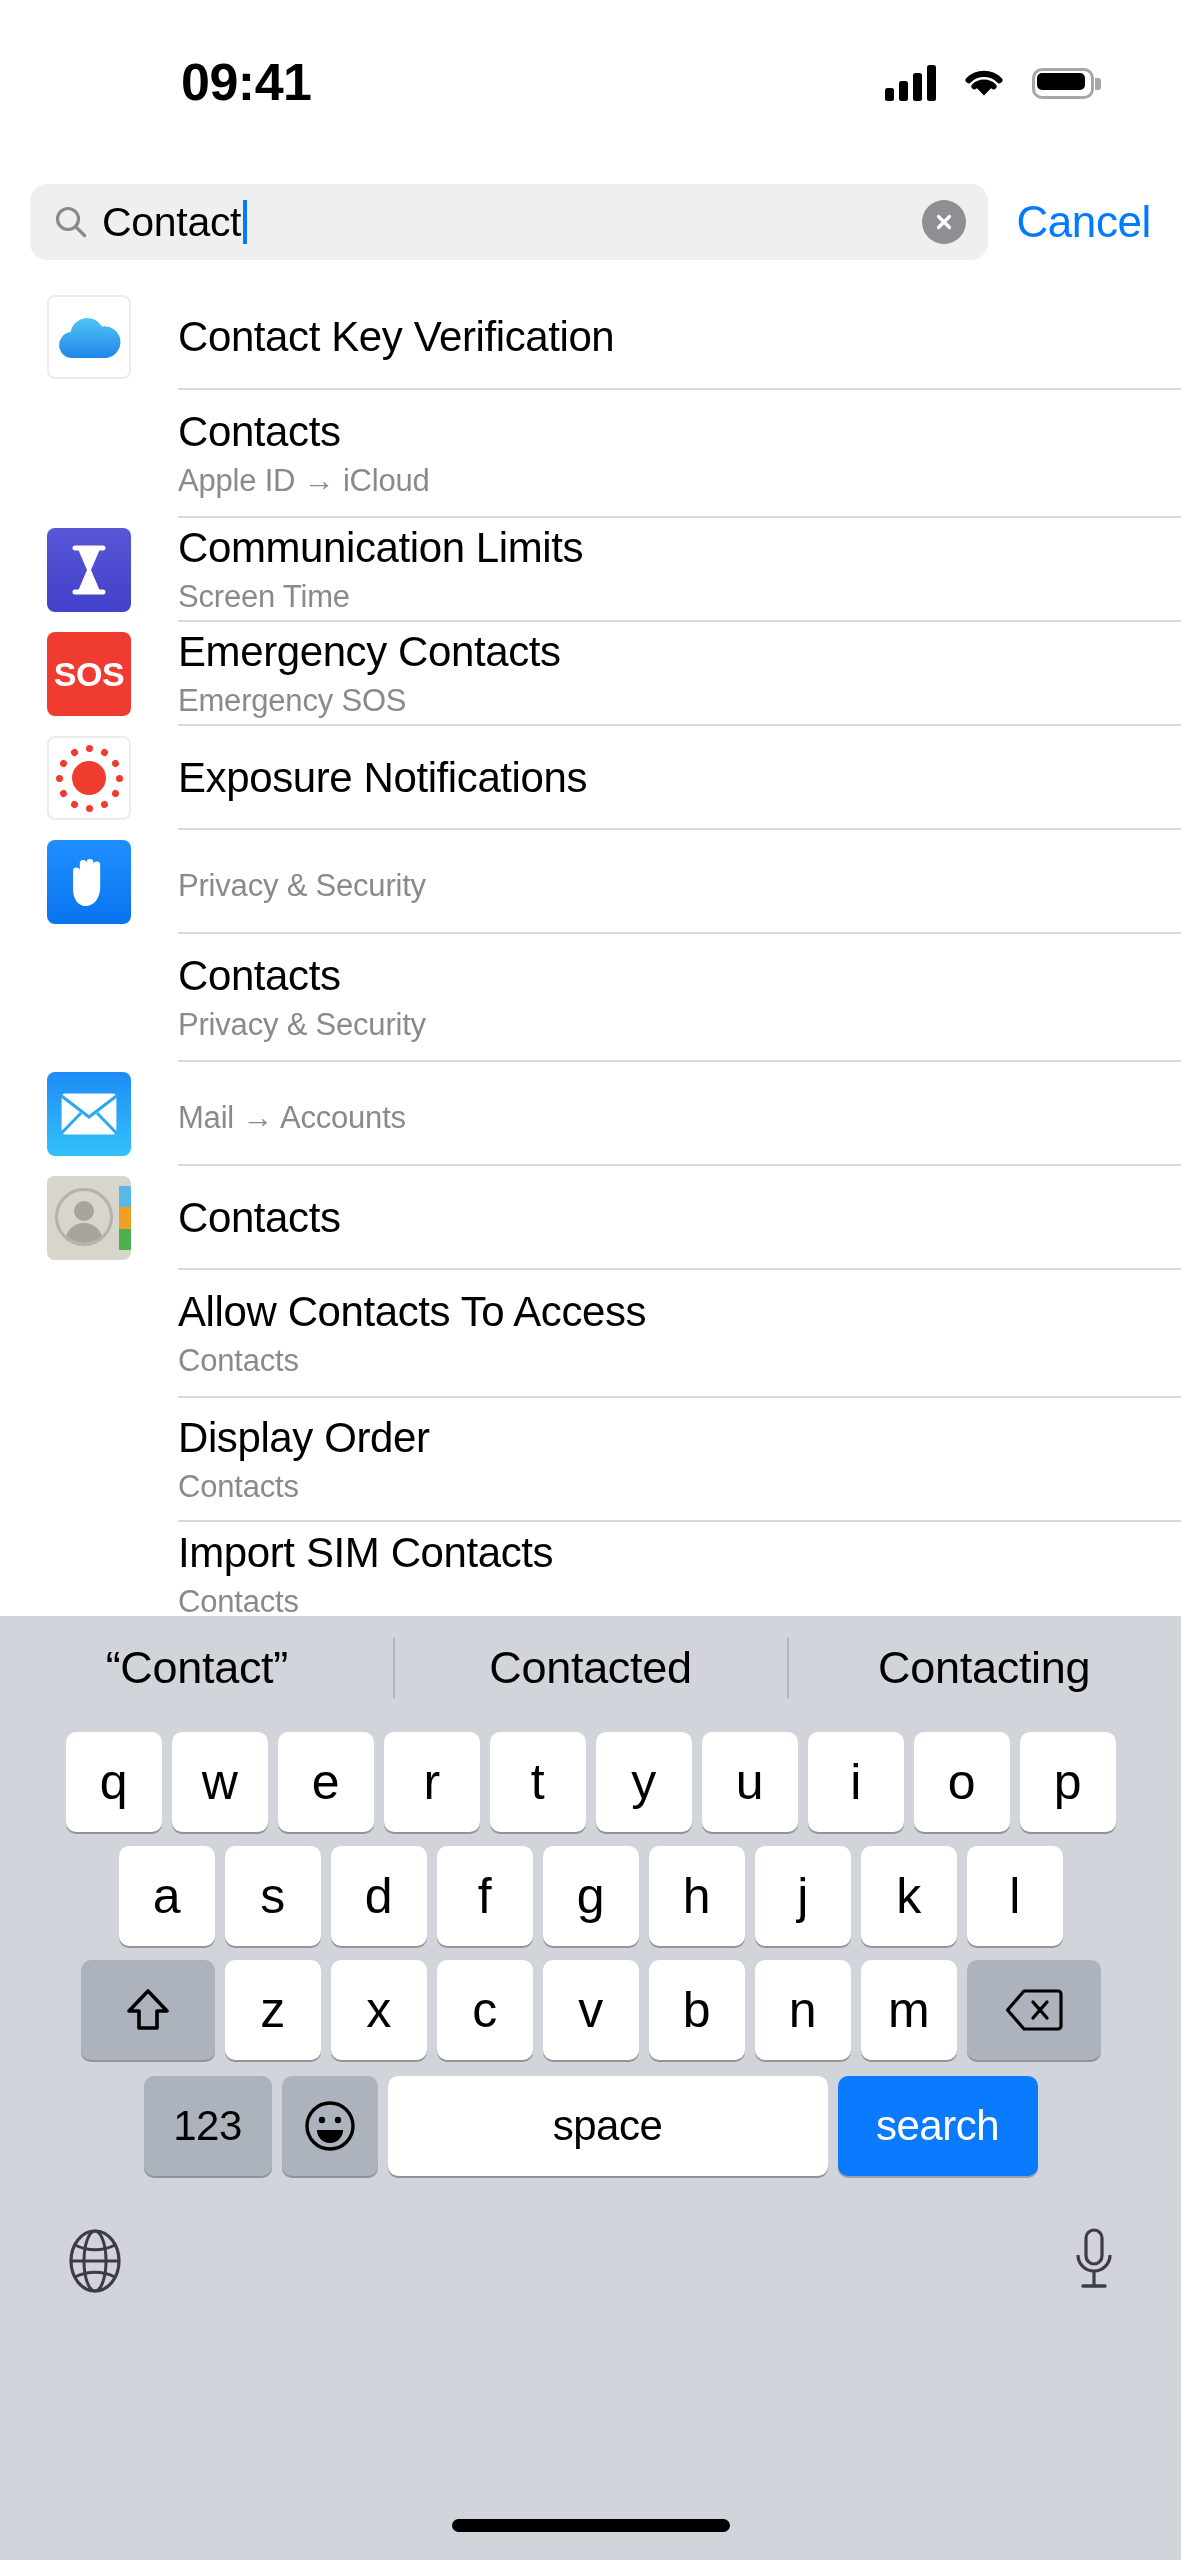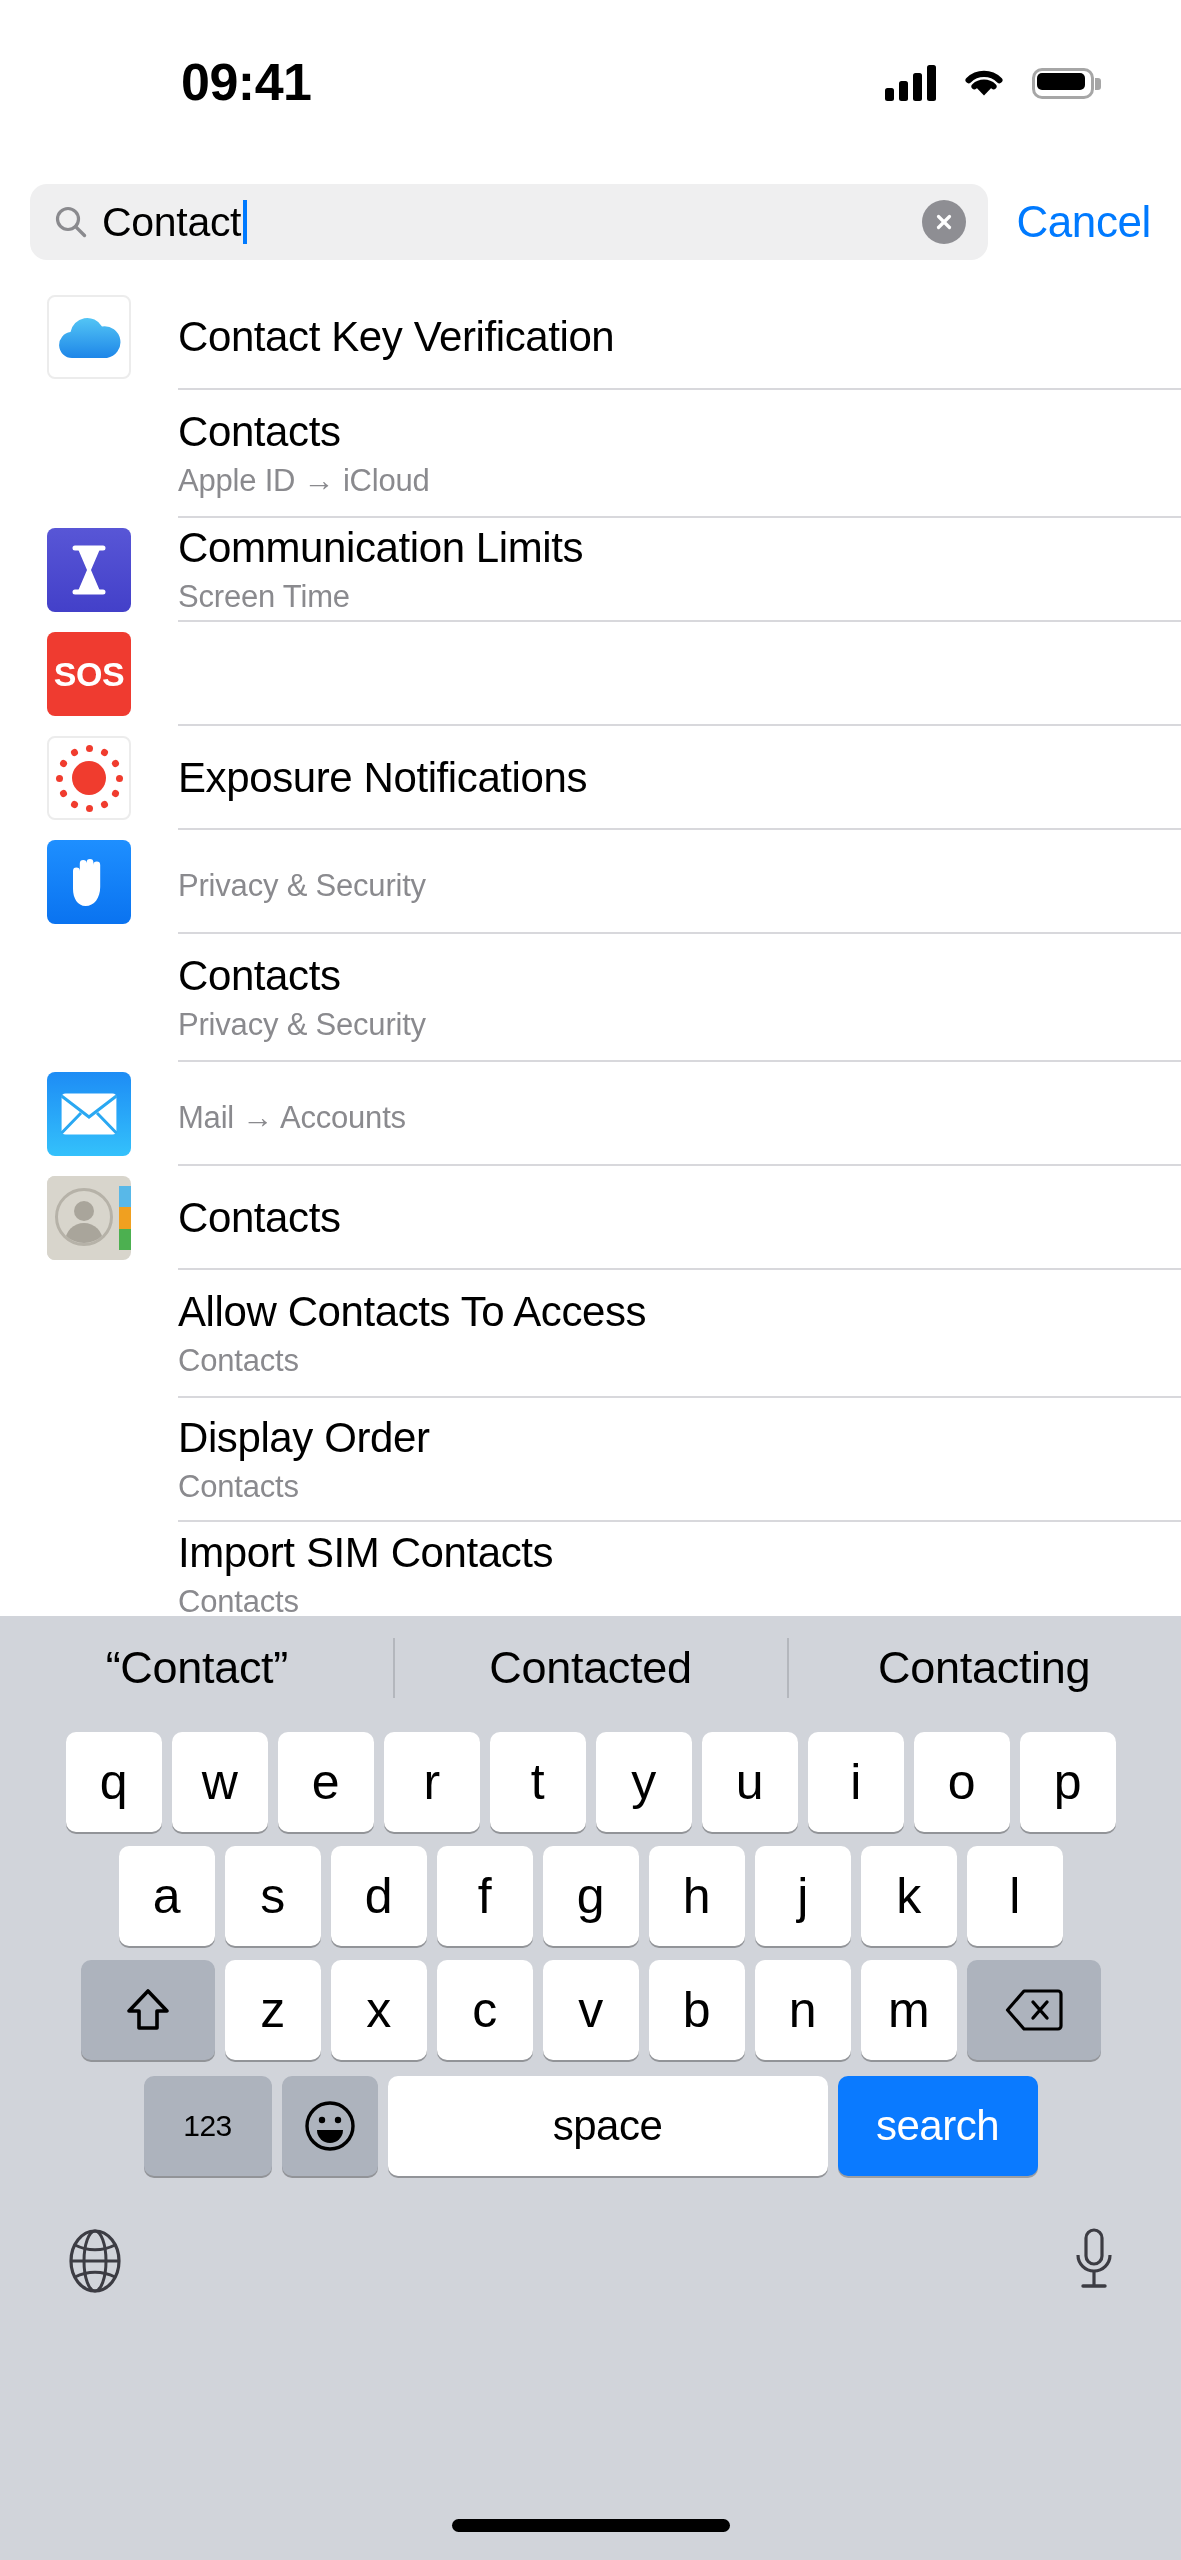--- a/index.html
+++ b/index.html
@@ -126,21 +126,21 @@
     background:#fff; border-radius:10px; height:100px;
     display:flex; align-items:center; justify-content:center;
     font-size:50px; color:#000; letter-spacing:-0.5px;
     box-shadow:0 2px 0 rgba(0,0,0,.30);
   }
   .krow.r1 .key, .krow.r2 .key { width:96px; }
   .krow.r3 .key.ltr { width:96px; }
   .key.dark { background:#adb3bd; box-shadow:0 2px 0 rgba(0,0,0,.30); }
   .key.shift { width:134px; }
   .key.back  { width:134px; }
-  .key.num   { width:128px; font-size:30px; }
+  .key.num   { width:128px; font-size:42px; }
   .key.emoji { width:96px; }
   .key.space { flex:1; max-width:440px; font-size:42px; }
   .key.search{ width:200px; background:#0a7aff; color:#fff; font-size:42px; box-shadow:0 2px 0 rgba(0,0,0,.25); }
 
   #kbbottom { height:150px; display:flex; align-items:center; justify-content:space-between; padding:0 62px; margin-top:10px; }
   #kbbottom svg { display:block; }
   #home-ind { position:absolute; left:50%; transform:translateX(-50%); bottom:28px;
               width:278px; height:13px; background:#000; border-radius:7px; }
 </style>
 </head>
@@ -231,20 +231,24 @@
       <div class="txt">
         <div class="title">Communication Limits</div>
         <div class="sub">Screen Time</div>
       </div>
       <div class="sep"></div>
     </div>
 
     <div class="row" style="height:104px">
       <div class="icon-slot">
         <div class="appicon ic-sos">SOS</div>
+      </div>
+      <div class="txt">
+        <div class="title">Emergency Contacts</div>
+        <div class="sub">Emergency SOS</div>
       </div>
       <div class="sep"></div>
     </div>
 
     <div class="row" style="height:104px">
       <div class="icon-slot">
         <div class="appicon outline ic-exposure">
           <div class="core"></div>
           <div class="dot" style="transform:rotate(0deg) translate(30px)"></div>
           <div class="dot" style="transform:rotate(30deg) translate(30px)"></div>

